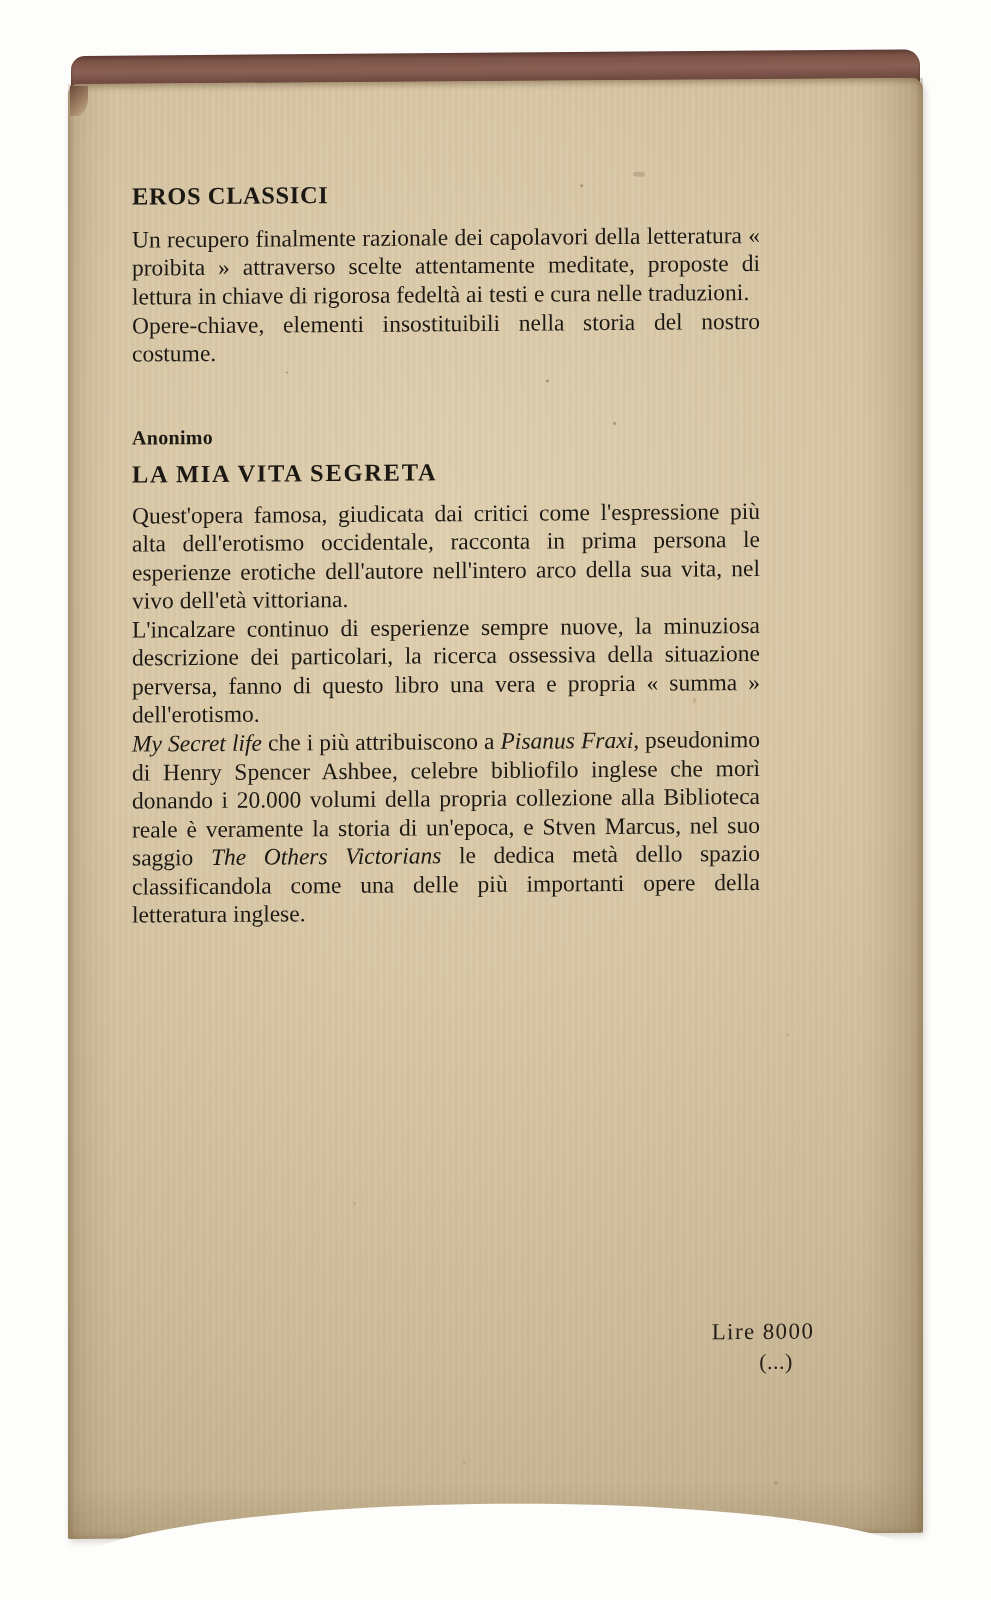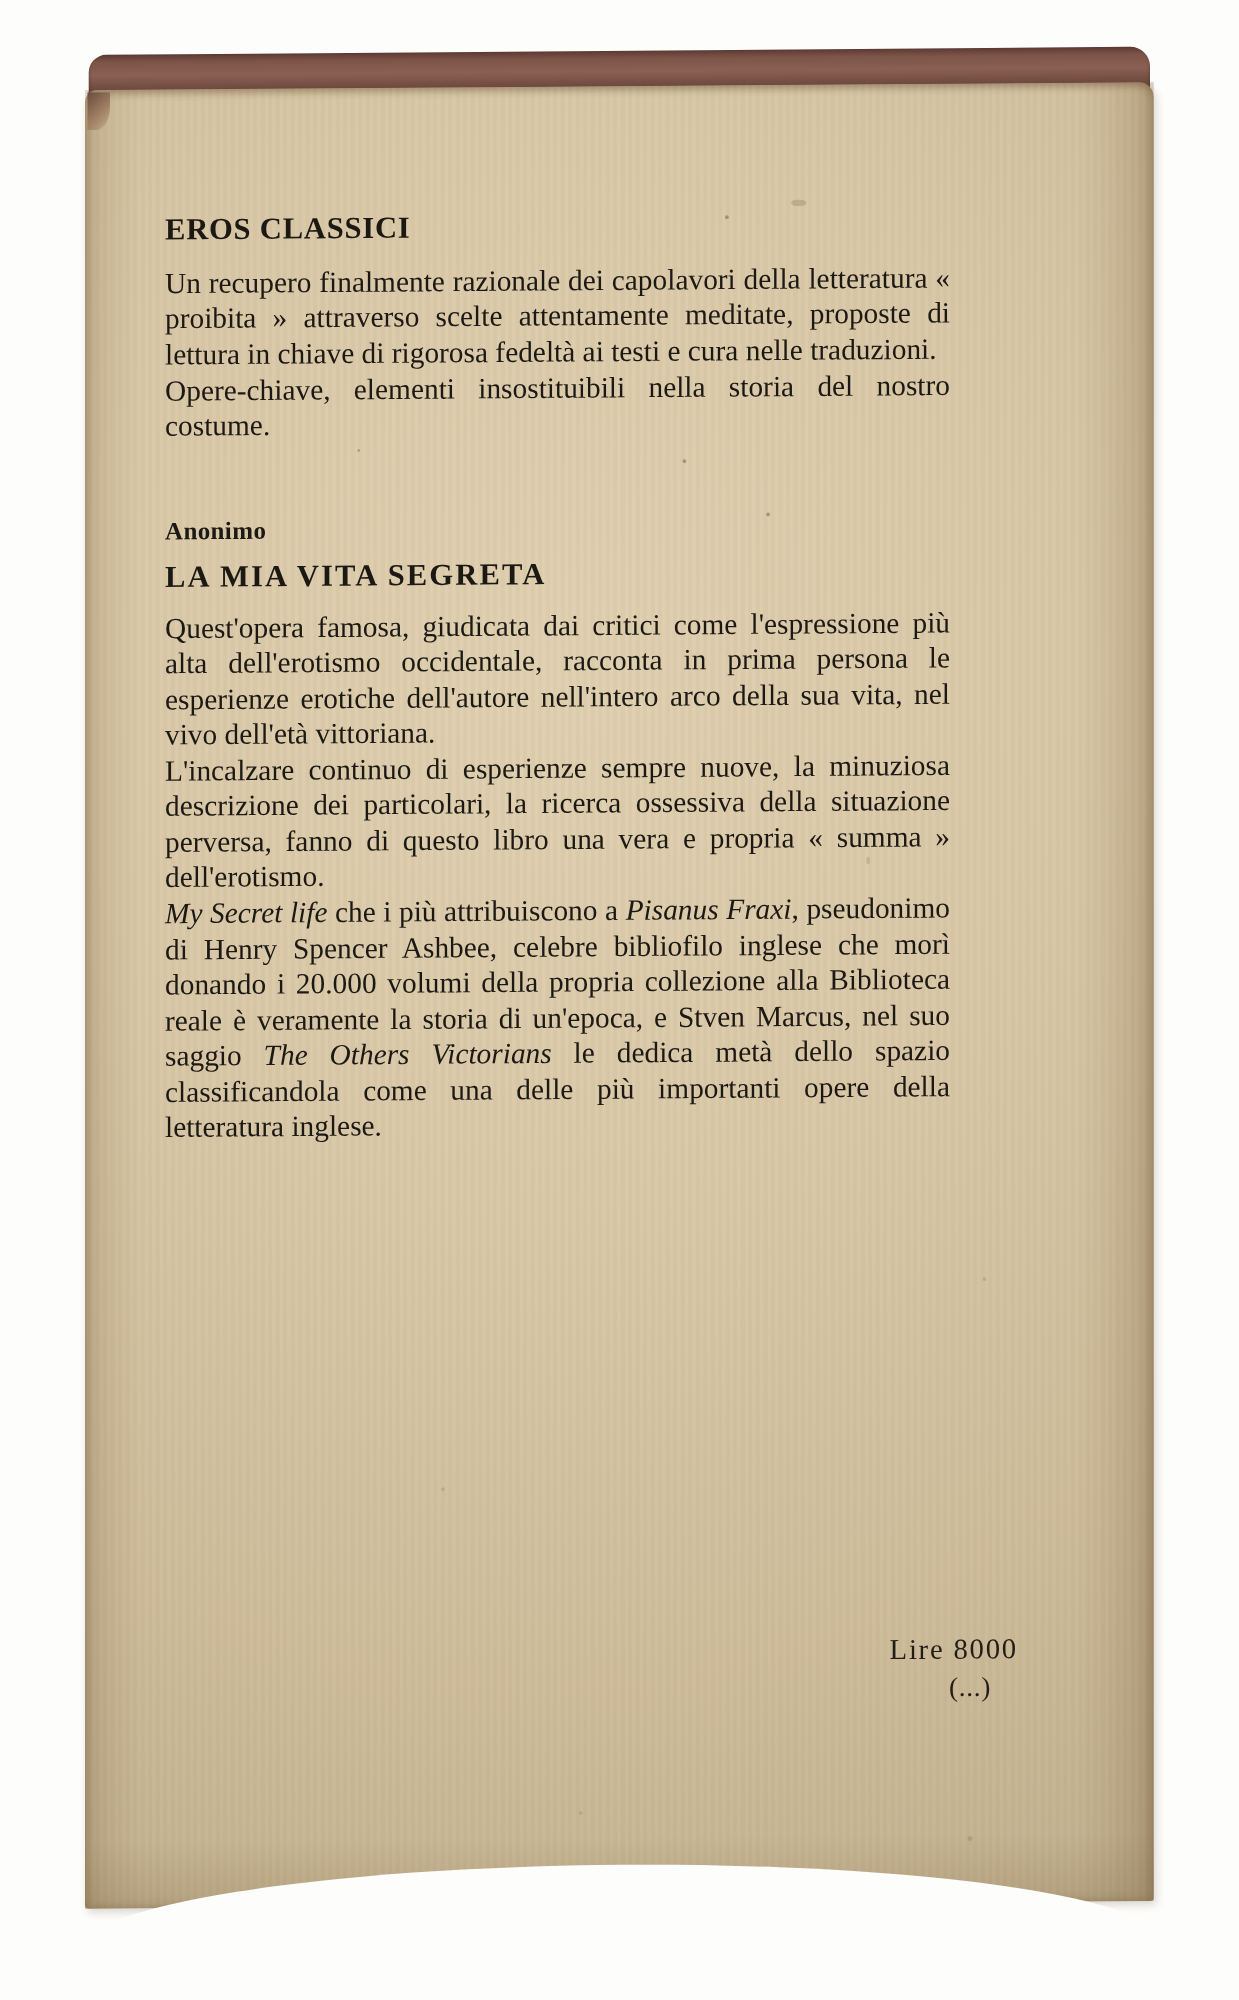--- a/index.html
+++ b/index.html
@@ -19,21 +19,21 @@
   #photo-backdrop {
     position: absolute;
     inset: 0;
     background: #fdfdfb;
   }
 
   
   #book {
     position: absolute;
     left: 68px;
-    top: 44px;
+    top: 56px;
     width: 855px;
     height: 1493px;
   }
 
   
   #book-top-edge {
     position: absolute;
     left: 3px;
     top: 0;
     width: 849px;

